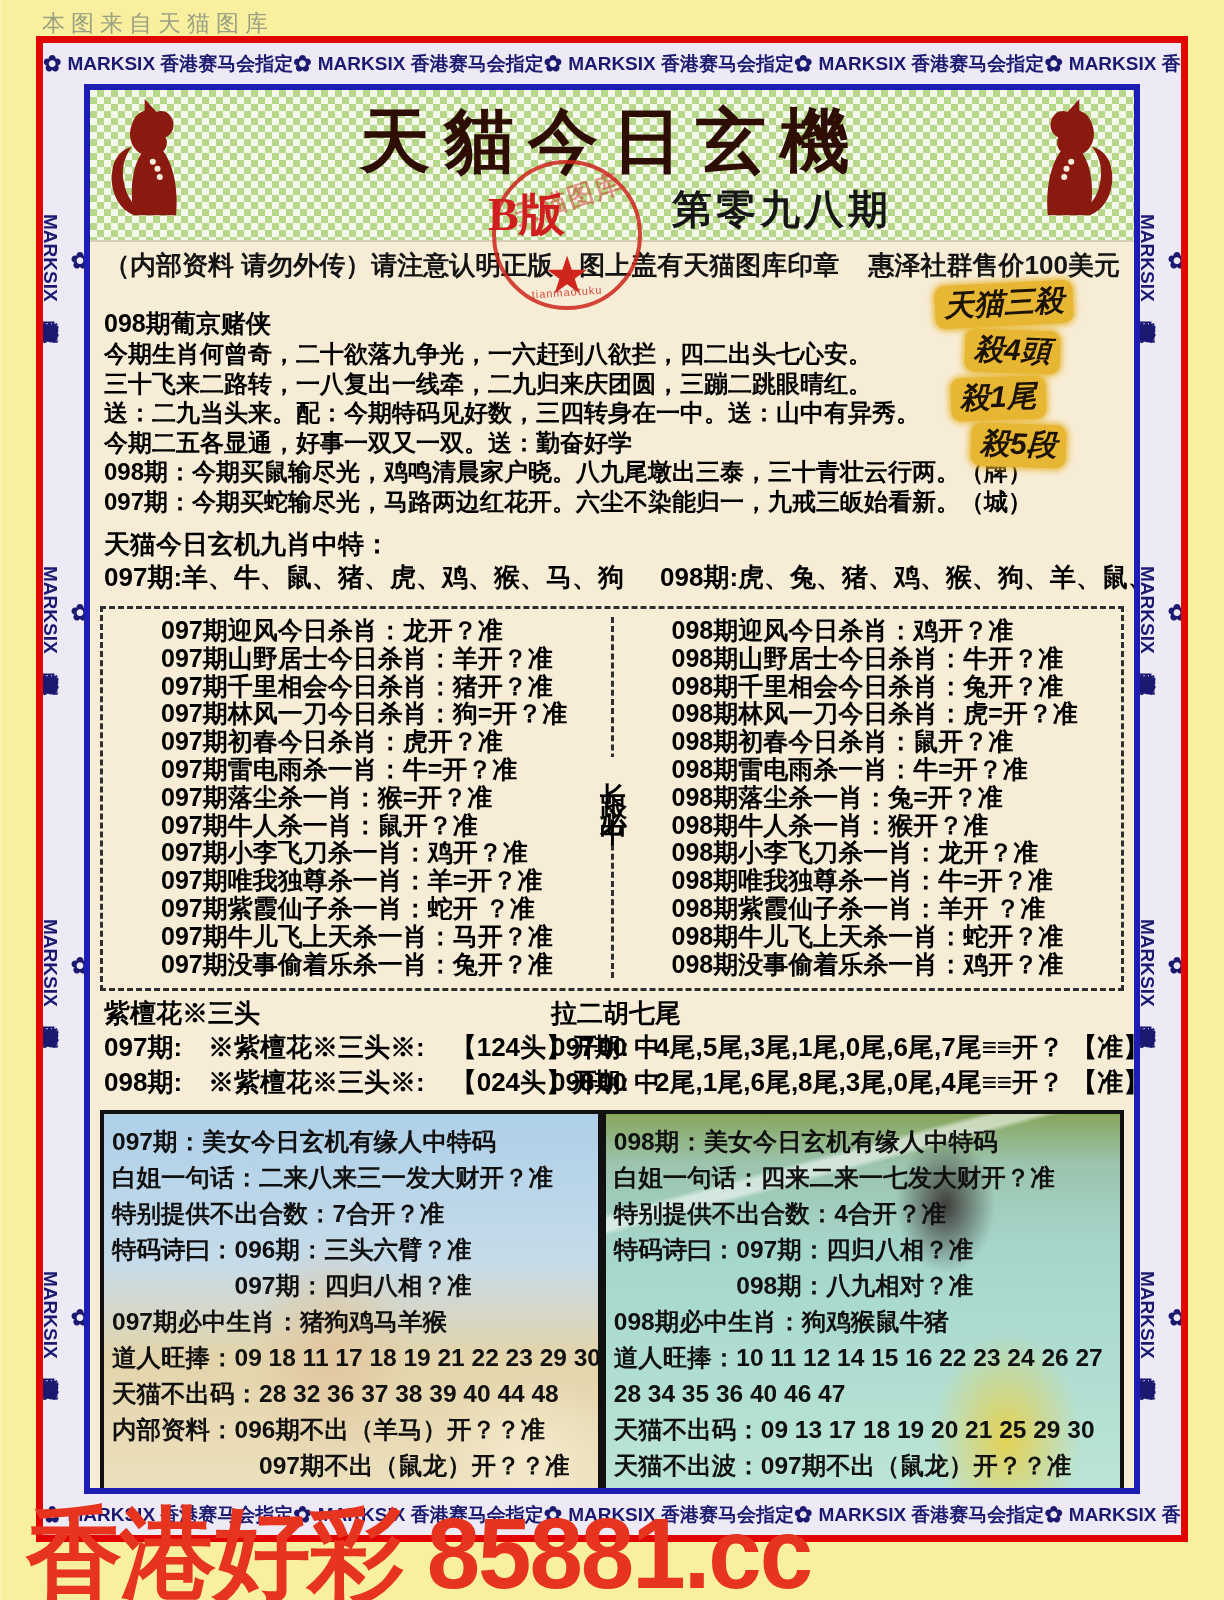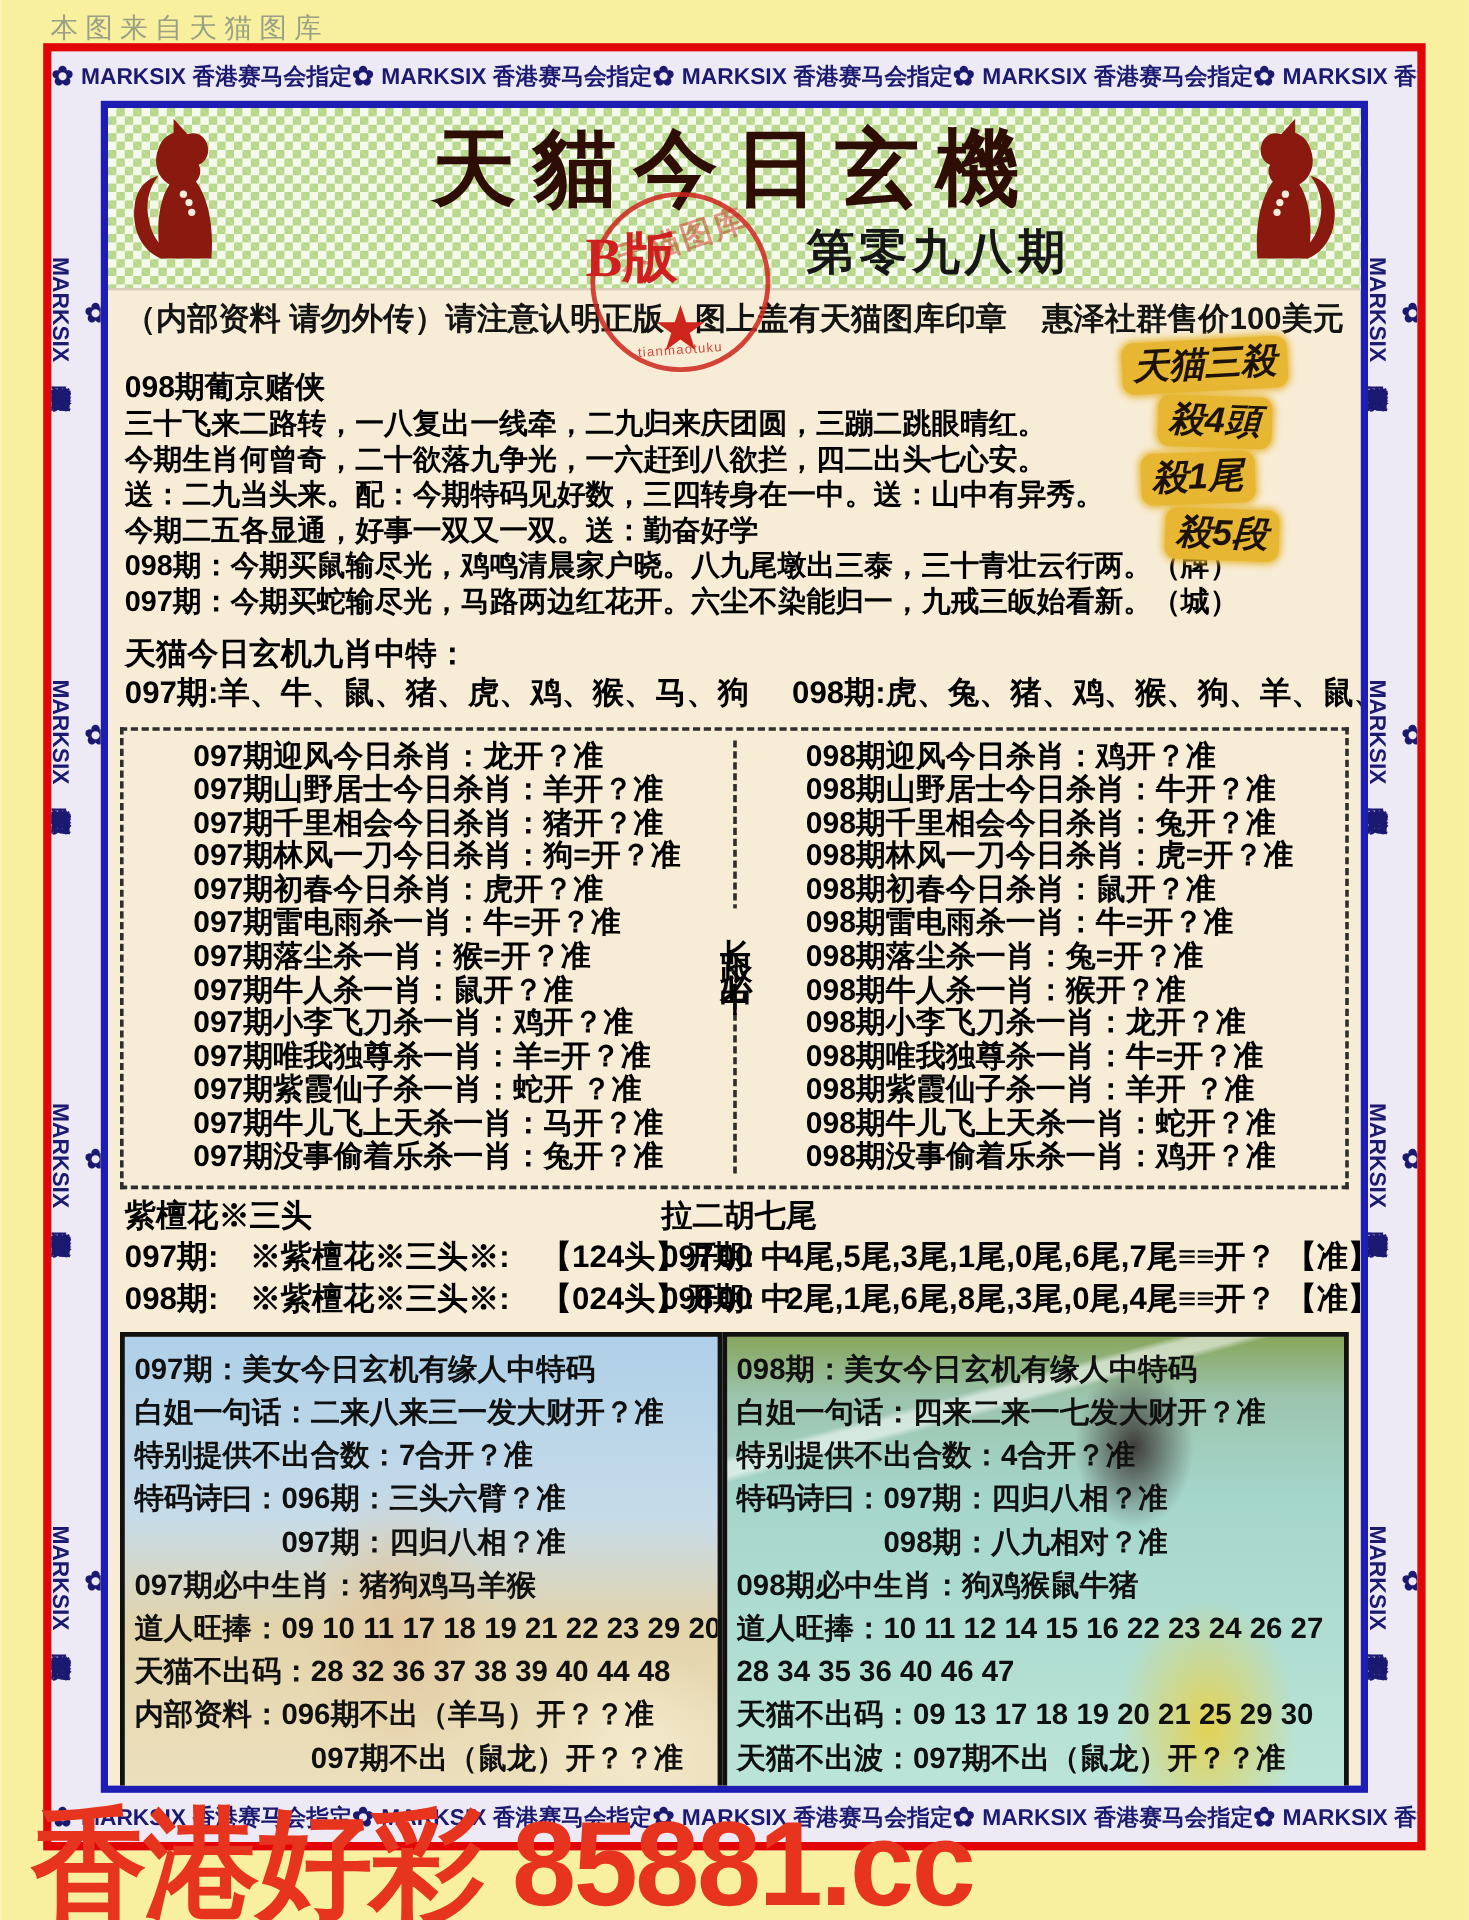--- a/index.html
+++ b/index.html
@@ -203,22 +203,22 @@
     </div>
 
     <div class="notice">
       <span>（内部资料 请勿外传）请注意认明正版，图上盖有天猫图库印章</span>
       <span>惠泽社群售价100美元</span>
     </div>
 
     <div class="poem">
       <div class="poem-title">098期葡京赌侠</div>
       <div>
+          <div class="poem-line">今期生肖何曾奇，二十欲落九争光，一六赶到八欲拦，四二出头七心安。</div>
           <div class="poem-line">三十飞来二路转，一八复出一线牵，二九归来庆团圆，三蹦二跳眼晴红。</div>
-          <div class="poem-line">今期生肖何曾奇，二十欲落九争光，一六赶到八欲拦，四二出头七心安。</div>
           <div class="poem-line">送：二九当头来。配：今期特码见好数，三四转身在一中。送：山中有异秀。</div>
           <div class="poem-line">今期二五各显通，好事一双又一双。送：勤奋好学</div>
           <div class="poem-line">098期：今期买鼠输尽光，鸡鸣清晨家户晓。八九尾墩出三泰，三十青壮云行两。（牌）</div>
           <div class="poem-line">097期：今期买蛇输尽光，马路两边红花开。六尘不染能归一，九戒三皈始看新。（城）</div>
         </div>
       <div class="gold">
         <div class="row">
           <span class="blob">天猫三殺</span>
         </div>
         <div class="row"><span class="blob">殺4頭</span></div>
@@ -290,21 +290,21 @@
 
     <div class="photos">
       <div class="pbox pbox-left">
         <div>
             <div class="pl">097期：美女今日玄机有缘人中特码</div>
             <div class="pl">白姐一句话：二来八来三一发大财开？准</div>
             <div class="pl">特别提供不出合数：7合开？准</div>
             <div class="pl">特码诗曰：096期：三头六臂？准</div>
             <div class="pl">　　　　　097期：四归八相？准</div>
             <div class="pl">097期必中生肖：猪狗鸡马羊猴</div>
-            <div class="pl">道人旺捧：09 10 11 17 18 19 21 22 23 29 20</div>
+            <div class="pl">道人旺捧：09 18 11 17 18 19 21 22 23 29 30</div>
             <div class="pl">天猫不出码：28 32 36 37 38 39 40 44  48</div>
             <div class="pl">内部资料：096期不出（羊马）开？？准</div>
             <div class="pl">　　　　　　097期不出（鼠龙）开？？准</div>
           </div>
       </div>
       <div class="pbox pbox-right">
         <div>
             <div class="pl">098期：美女今日玄机有缘人中特码</div>
             <div class="pl">白姐一句话：四来二来一七发大财开？准</div>
             <div class="pl">特别提供不出合数：4合开？准</div>

